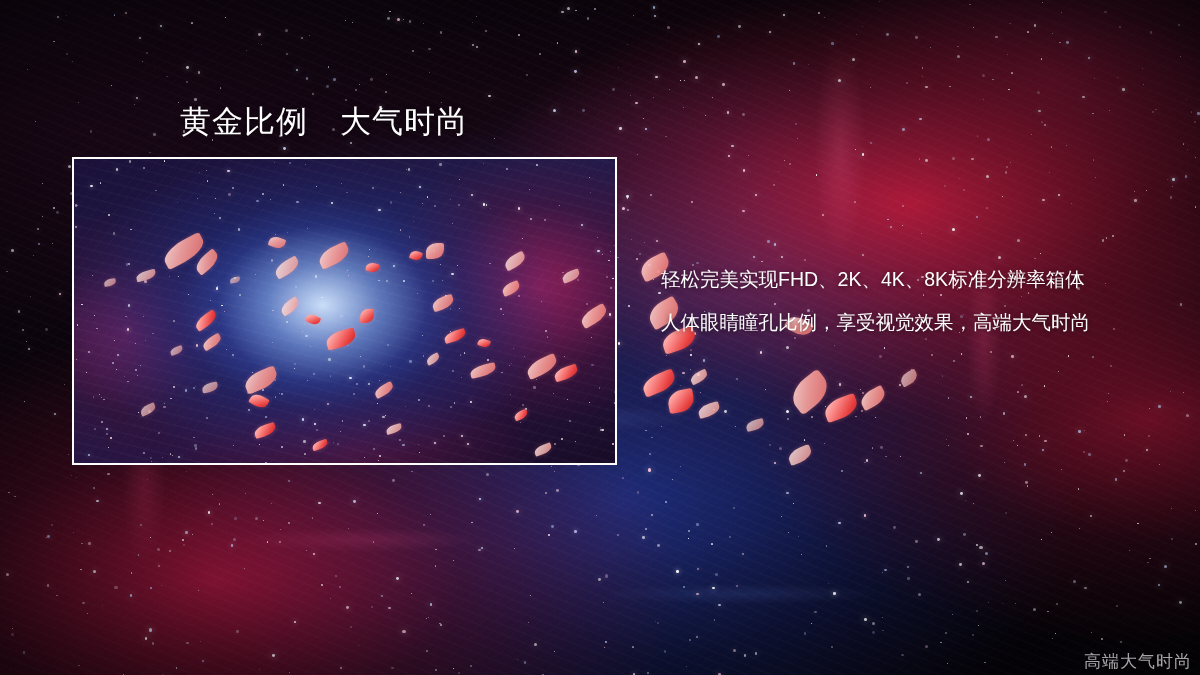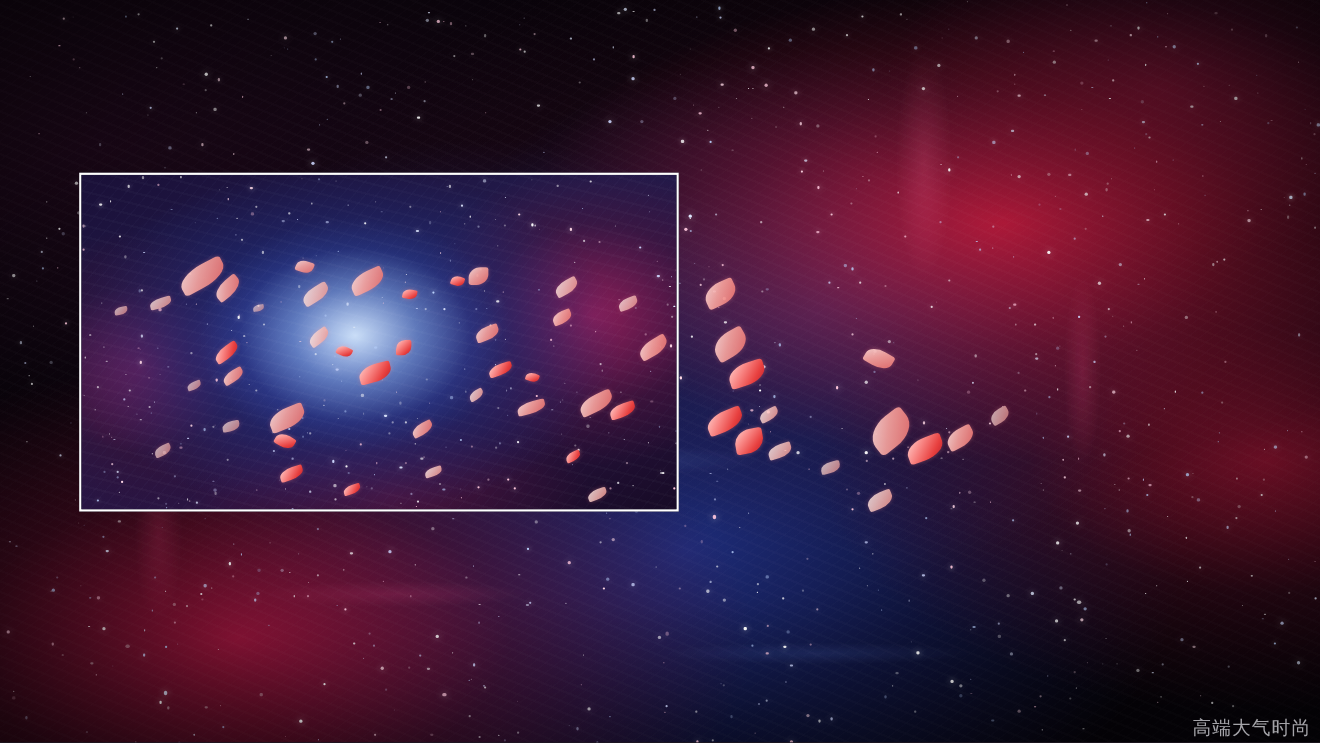--- a/index.html
+++ b/index.html
@@ -1409,19 +1409,22 @@
           <div class="petal pale" style="left: 488px; top: 112px; width: 18px; height: 10px; transform: rotate(-20deg); opacity: 0.8;"></div>
           <div class="petal soft" style="left: 506px; top: 150px; width: 28px; height: 14px; transform: rotate(-30deg);"></div>
           <div class="petal pale" style="left: 460px; top: 286px; width: 18px; height: 9px; transform: rotate(-20deg);"></div>
           <div class="petal pale" style="left: 66px; top: 246px; width: 16px; height: 9px; transform: rotate(-24deg); opacity: 0.7;"></div>
           <div class="petal" style="left: 238px; top: 282px; width: 16px; height: 8px; transform: rotate(-18deg);"></div>
           <div class="petal pale" style="left: 156px; top: 118px; width: 10px; height: 6px; transform: rotate(-8deg); opacity: 0.65;"></div>
         </div>
     </div>
   </div>
 
+  <div id="title">黄金比例　大气时尚</div>
 
   <div id="body-text">
+    <span class="line">轻松完美实现FHD、2K、4K、8K标准分辨率箱体</span>
+    <span class="line">人体眼睛瞳孔比例，享受视觉效果，高端大气时尚</span>
   </div>
 
   <div id="watermark">高端大气时尚</div>
 
 </div>
 
 </body></html>

